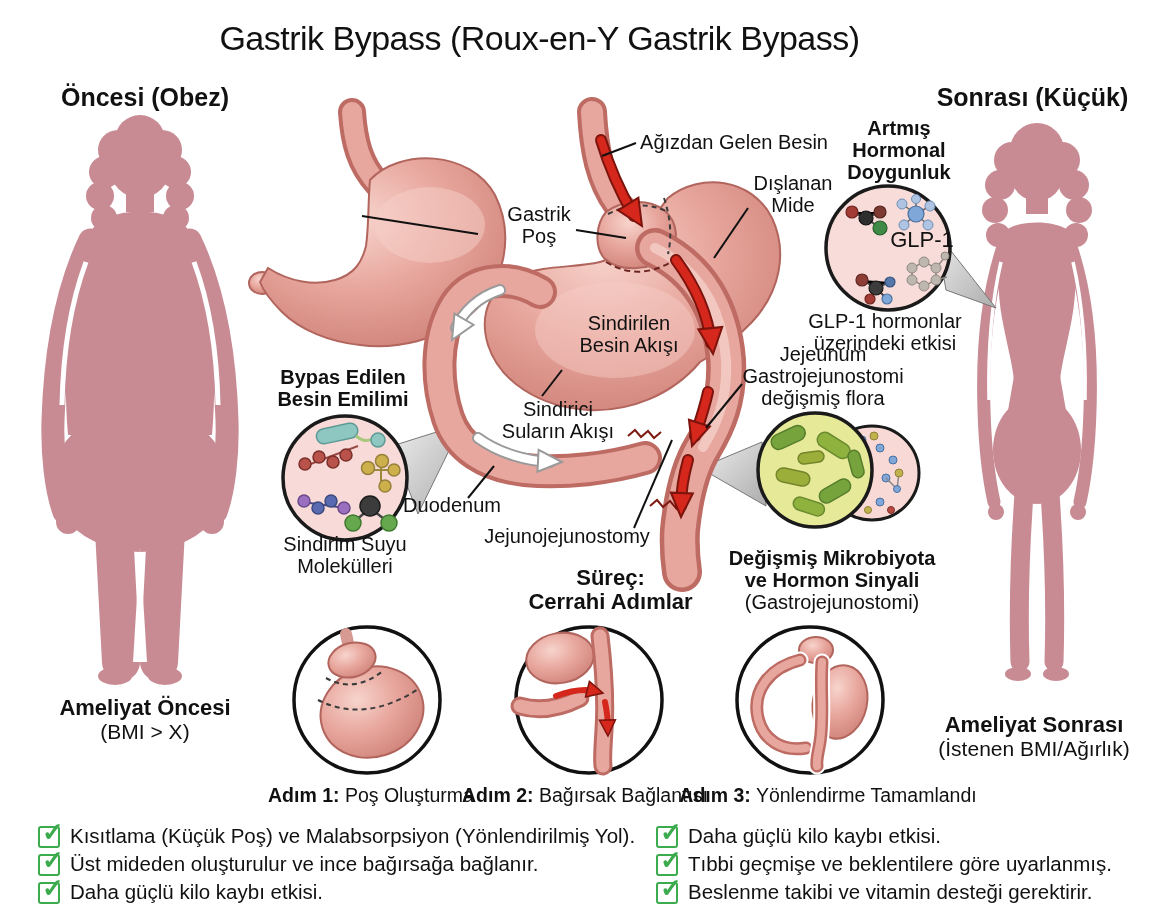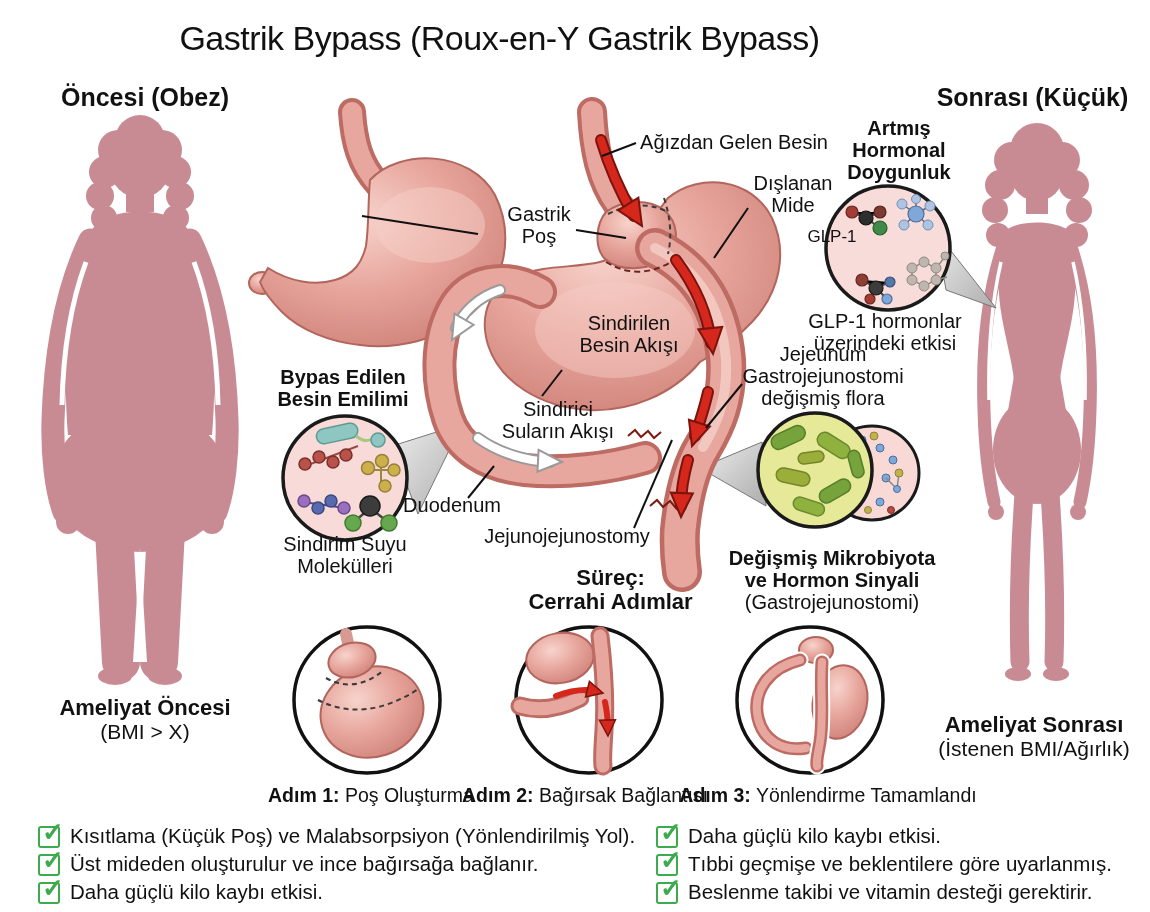--- a/index.html
+++ b/index.html
@@ -2,21 +2,21 @@
 <html><head>
 <meta charset="utf-8">
 <style>
   html,body{margin:0;padding:0;background:#fff;}
   .canvas{position:relative;width:1150px;height:912px;background:#fff;
           font-family:"Liberation Sans",sans-serif;color:#111;overflow:hidden;}
   svg.art{position:absolute;left:0;top:0;}
   .lbl{position:absolute;text-align:center;line-height:1.1;white-space:nowrap;}
   .lbl div{white-space:nowrap;}
   .b{font-weight:bold;}
-  .title{left:0;top:20px;width:999px;font-size:34px;letter-spacing:-.5px;}
+  .title{left:0;top:20px;width:999px;font-size:34px;letter-spacing:-.5px;padding-left:40px;}
   .sideTop{font-size:25px;font-weight:bold;}
   .f20{font-size:20px;}
   .f19{font-size:19.5px;}
   .f22{font-size:22px;}
   .check-row{position:absolute;display:flex;align-items:flex-start;gap:10px;font-size:20.5px;line-height:1.15;}
   .checkbox{width:18px;height:18px;border:2.5px solid #3cab4e;border-radius:3px;position:relative;flex:none;margin-top:2px;background:#fff;}
   .checkbox .tick{position:absolute;left:2px;top:-9px;color:#3cab4e;font-size:26px;font-weight:bold;line-height:1;}
 </style>
 </head>
 <body>
@@ -344,21 +344,21 @@
 <div class="lbl f20" style="left:722px;top:531px;width:220px;margin-top:16px;">
   <div class="b">Değişmiş Mikrobiyota</div>
   <div class="b">ve Hormon Sinyali</div>
   <div>(Gastrojejunostomi)</div>
 </div>
 <div class="lbl f20 b" style="left:838px;top:117px;width:122px;">
   <div>Artmış</div>
       <div>Hormonal</div>
       <div>Doygunluk</div>
 </div>
-<div class="lbl" style="left:796px;top:228px;width:72px;font-size:17px;">GLP-1</div>
+<div class="lbl" style="left:886px;top:228px;width:72px;font-size:22px;">GLP-1</div>
 <div class="lbl f20" style="left:803px;top:310px;width:164px;">
   <div>GLP-1 hormonlar</div>
       <div>üzerindeki etkisi</div>
 </div>
 <div class="lbl f22 b" style="left:518px;top:566px;width:185px;">
   <div>Süreç:</div>
       <div>Cerrahi Adımlar</div>
 </div>
 
 <div class="lbl f19" style="left:268px;top:785px;width:198px;">

